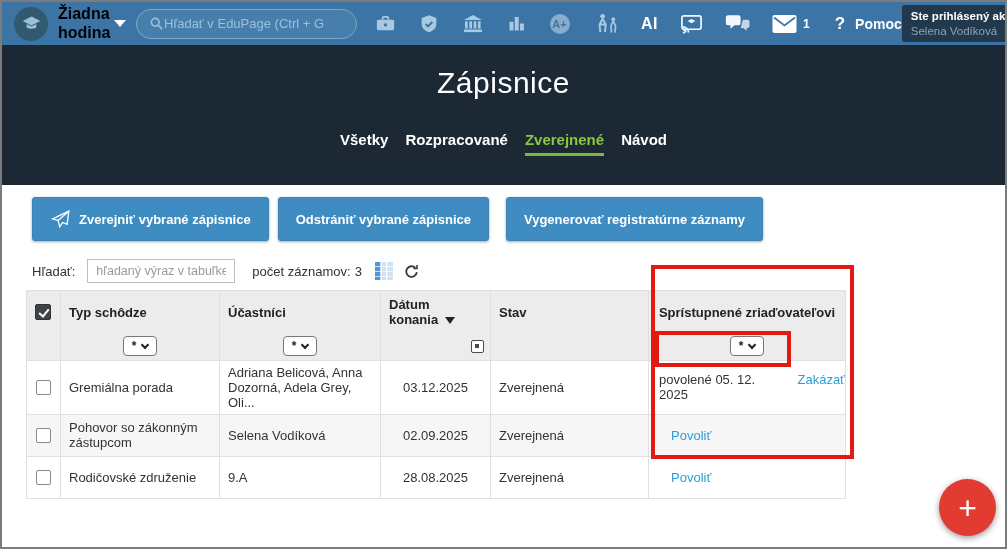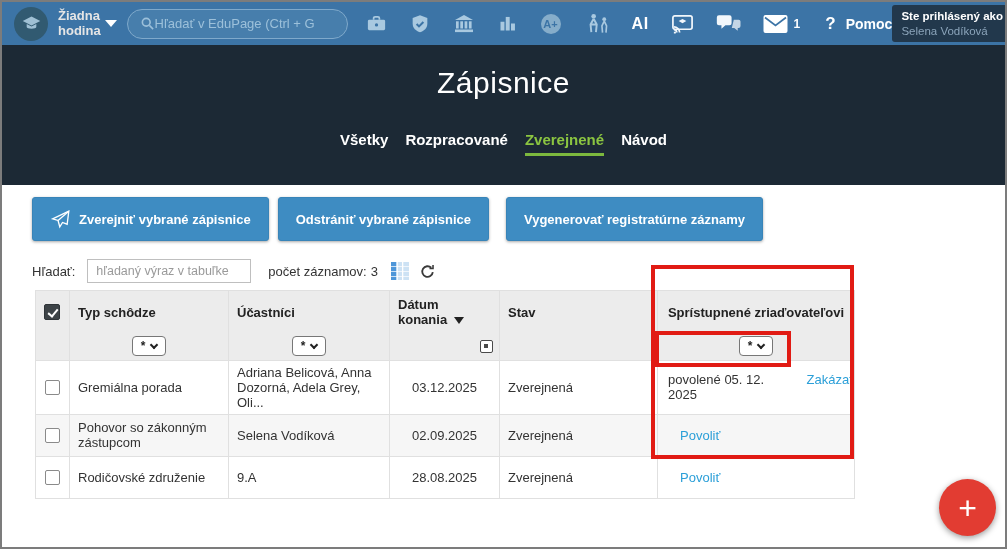--- a/index.html
+++ b/index.html
@@ -15,21 +15,21 @@
   
   .topbar {
     height:43px; background:#3c74a6; display:flex; align-items:center;
     padding:0 2px 0 12px; position:relative;
   }
   .logo-circle {
     width:34px; height:34px; border-radius:50%; background:#315a71;
     display:flex; align-items:center; justify-content:center; flex:none;
   }
   .lesson-label {
-    width:52px; margin-left:10px; color:#e5e5e5; font-size:13px; font-weight:bold;
+    width:52px; margin-left:10px; color:#000000; font-size:16px; font-weight:bold;
     line-height:1.15;
   }
   .caret-down {
     width:0; height:0; border-left:6px solid transparent; border-right:6px solid transparent;
     border-top:7px solid #fff; margin-left:4px; margin-right:10px;
   }
   .searchbox {
     width:238px; height:30px; border-radius:16px; border:1px solid #7fa9cb;
     background:#477eac; display:flex; align-items:center; padding:0 12px; 
   }
@@ -76,31 +76,31 @@
     font-weight:bold; font-size:13px; height:44px; display:flex; align-items:center;
     padding:0 17px; gap:8px; box-shadow:0 1px 3px rgba(0,0,0,0.35); cursor:pointer;
     font-family:"Liberation Sans",sans-serif;
   }
   .btn + .btn { margin-left:0; }
   .btn:nth-child(3){ margin-left:8px; }
 
   .filter-row { display:flex; align-items:center; margin:18px 0 0 30px; font-size:13px; color:#333; }
   .filter-row .lbl { margin-right:12px; }
   .filter-row input {
-    width:164px; height:24px; border:1px solid #bfbfbf; padding:0 8px; font-size:12.5px;
+    width:148px; height:24px; border:1px solid #bfbfbf; padding:0 8px; font-size:12.5px;
     color:#333; font-family:"Liberation Sans",sans-serif; outline:none;
   }
   .filter-row input::placeholder { color:#9a9a9a; opacity:1; }
   .count-wrap { margin-left:17px; display:flex; gap:4px; }
   .cols-ico { margin-left:13px; cursor:pointer; display:flex; }
   .refresh-ico { margin-left:10px; cursor:pointer; display:flex; }
 
   
   table.grid {
-    margin:7px 0 0 33px; border-collapse:collapse; width:819px; font-size:13px;
+    margin:7px 0 0 24px; border-collapse:collapse; width:819px; font-size:13px;
     color:#333; table-layout:fixed;
   }
   table.grid th, table.grid td { border:1px solid #e0e0e0; overflow:hidden; }
   tr.hdr th {
     background:#ececec; font-weight:bold; text-align:left; padding:6px 8px;
     height:28px; color:#222; border-bottom:none;
   }
   tr.hdr th.center { text-align:center; }
   tr.flt td { background:#ececec; height:27px; text-align:center; border-top:none; padding:2px 4px; }
   tr.data td { height:42px; padding:4px 8px; background:#fff; }

